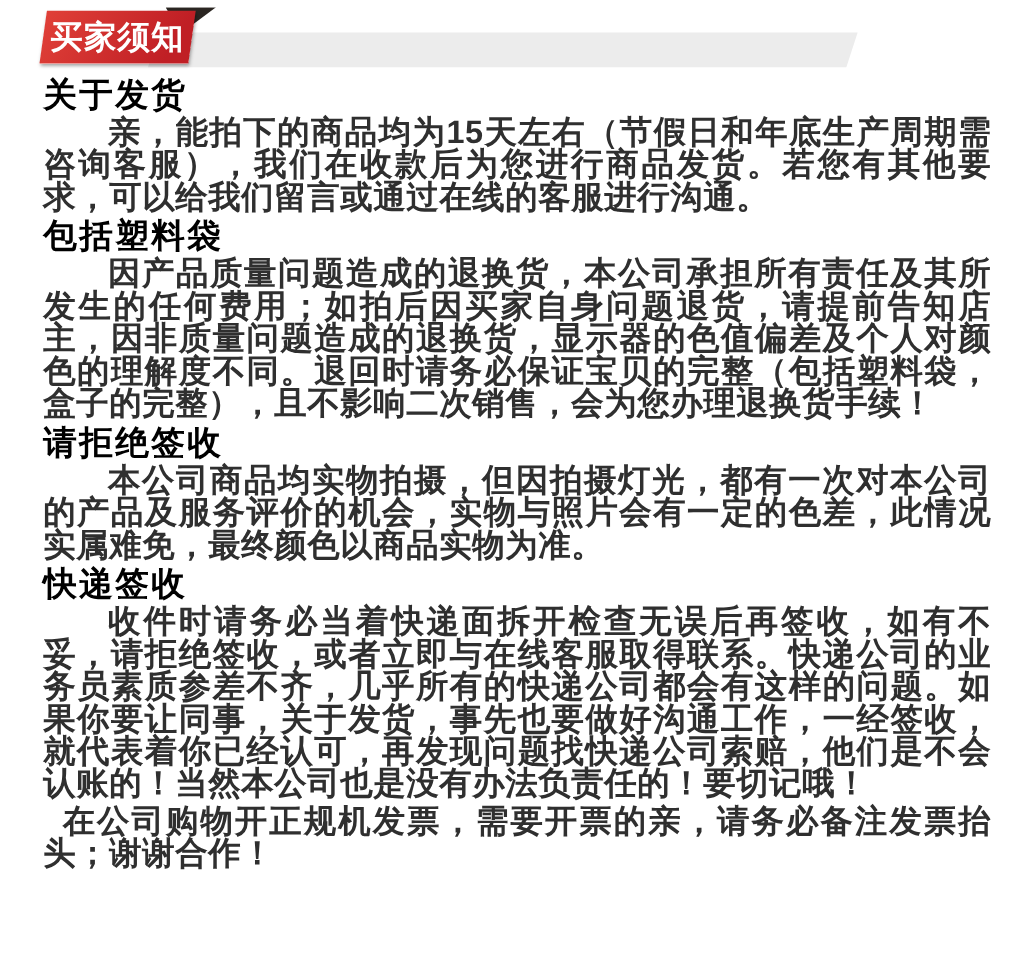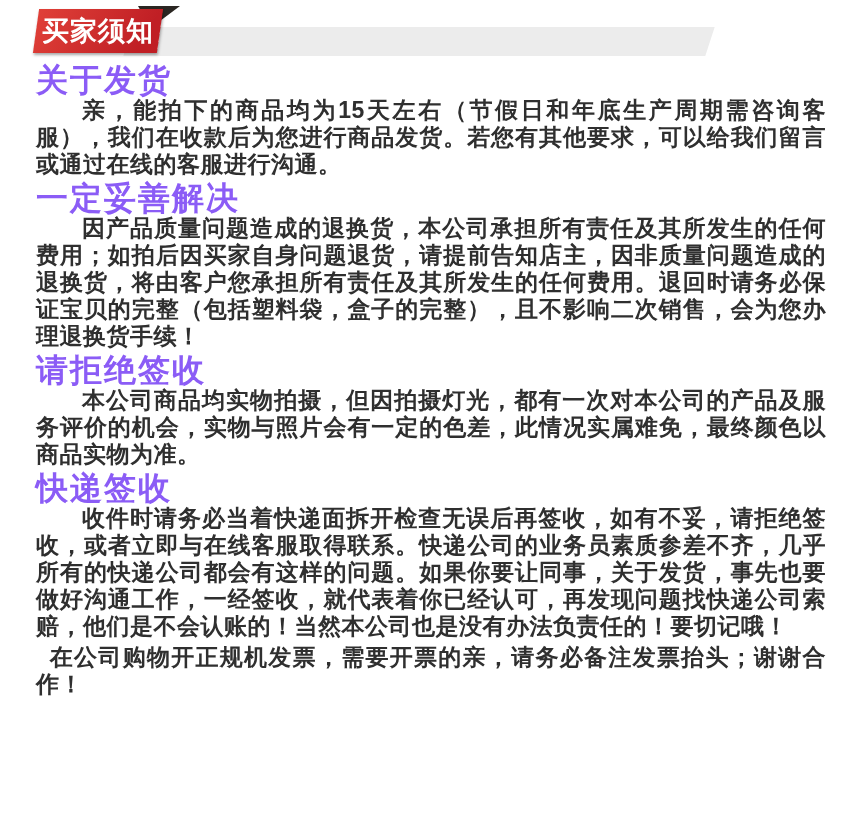--- a/index.html
+++ b/index.html
@@ -42,32 +42,32 @@
     font-family: "Liberation Serif", serif;
     font-weight: bold;
     font-size: 27px;
     line-height: 1;
     letter-spacing: 1px;
     white-space: nowrap;
   }
 
   
   .sec-heading {
-    color: #8b5cf6;
+    color: #000000;
     font-family: "Liberation Serif", serif;
     font-weight: bold;
-    font-size: 32px;
+    font-size: 28px;
     line-height: 32px;
     letter-spacing: 2px;
     margin: 2px 0 1px 0;
   }
   .sec-body {
     color: #2f2f2f;
     font-weight: bold;
-    font-size: 23px;
+    font-size: 27px;
     line-height: 27px;
     letter-spacing: 0.5px;
     text-align: justify;
     text-indent: 2em;
     margin: 0 0 4px 0;
   }
   .notice-section:last-child .sec-body { text-indent: 0.6em; }
 </style>
 </head>
 <body>
@@ -81,22 +81,22 @@
       <span class="banner-title">买家须知</span>
     </div>
   </header>
 
   <section class="notice-section">
     <h2 class="sec-heading">关于发货</h2>
     <p class="sec-body">亲，能拍下的商品均为15天左右（节假日和年底生产周期需咨询客服），我们在收款后为您进行商品发货。若您有其他要求，可以给我们留言或通过在线的客服进行沟通。</p>
   </section>
 
   <section class="notice-section">
-    <h2 class="sec-heading">一定妥善解决</h2>
-    <p class="sec-body">因产品质量问题造成的退换货，本公司承担所有责任及其所发生的任何费用；如拍后因买家自身问题退货，请提前告知店主，因非质量问题造成的退换货，将由客户您承担所有责任及其所发生的任何费用。退回时请务必保证宝贝的完整（包括塑料袋，盒子的完整），且不影响二次销售，会为您办理退换货手续！</p>
+    <h2 class="sec-heading">包括塑料袋</h2>
+    <p class="sec-body">因产品质量问题造成的退换货，本公司承担所有责任及其所发生的任何费用；如拍后因买家自身问题退货，请提前告知店主，因非质量问题造成的退换货，显示器的色值偏差及个人对颜色的理解度不同。退回时请务必保证宝贝的完整（包括塑料袋，盒子的完整），且不影响二次销售，会为您办理退换货手续！</p>
   </section>
 
   <section class="notice-section">
     <h2 class="sec-heading">请拒绝签收</h2>
     <p class="sec-body">本公司商品均实物拍摄，但因拍摄灯光，都有一次对本公司的产品及服务评价的机会，实物与照片会有一定的色差，此情况实属难免，最终颜色以商品实物为准。</p>
   </section>
 
   <section class="notice-section">
     <h2 class="sec-heading">快递签收</h2>
     <p class="sec-body">收件时请务必当着快递面拆开检查无误后再签收，如有不妥，请拒绝签收，或者立即与在线客服取得联系。快递公司的业务员素质参差不齐，几乎所有的快递公司都会有这样的问题。如果你要让同事，关于发货，事先也要做好沟通工作，一经签收，就代表着你已经认可，再发现问题找快递公司索赔，他们是不会认账的！当然本公司也是没有办法负责任的！要切记哦！</p>

